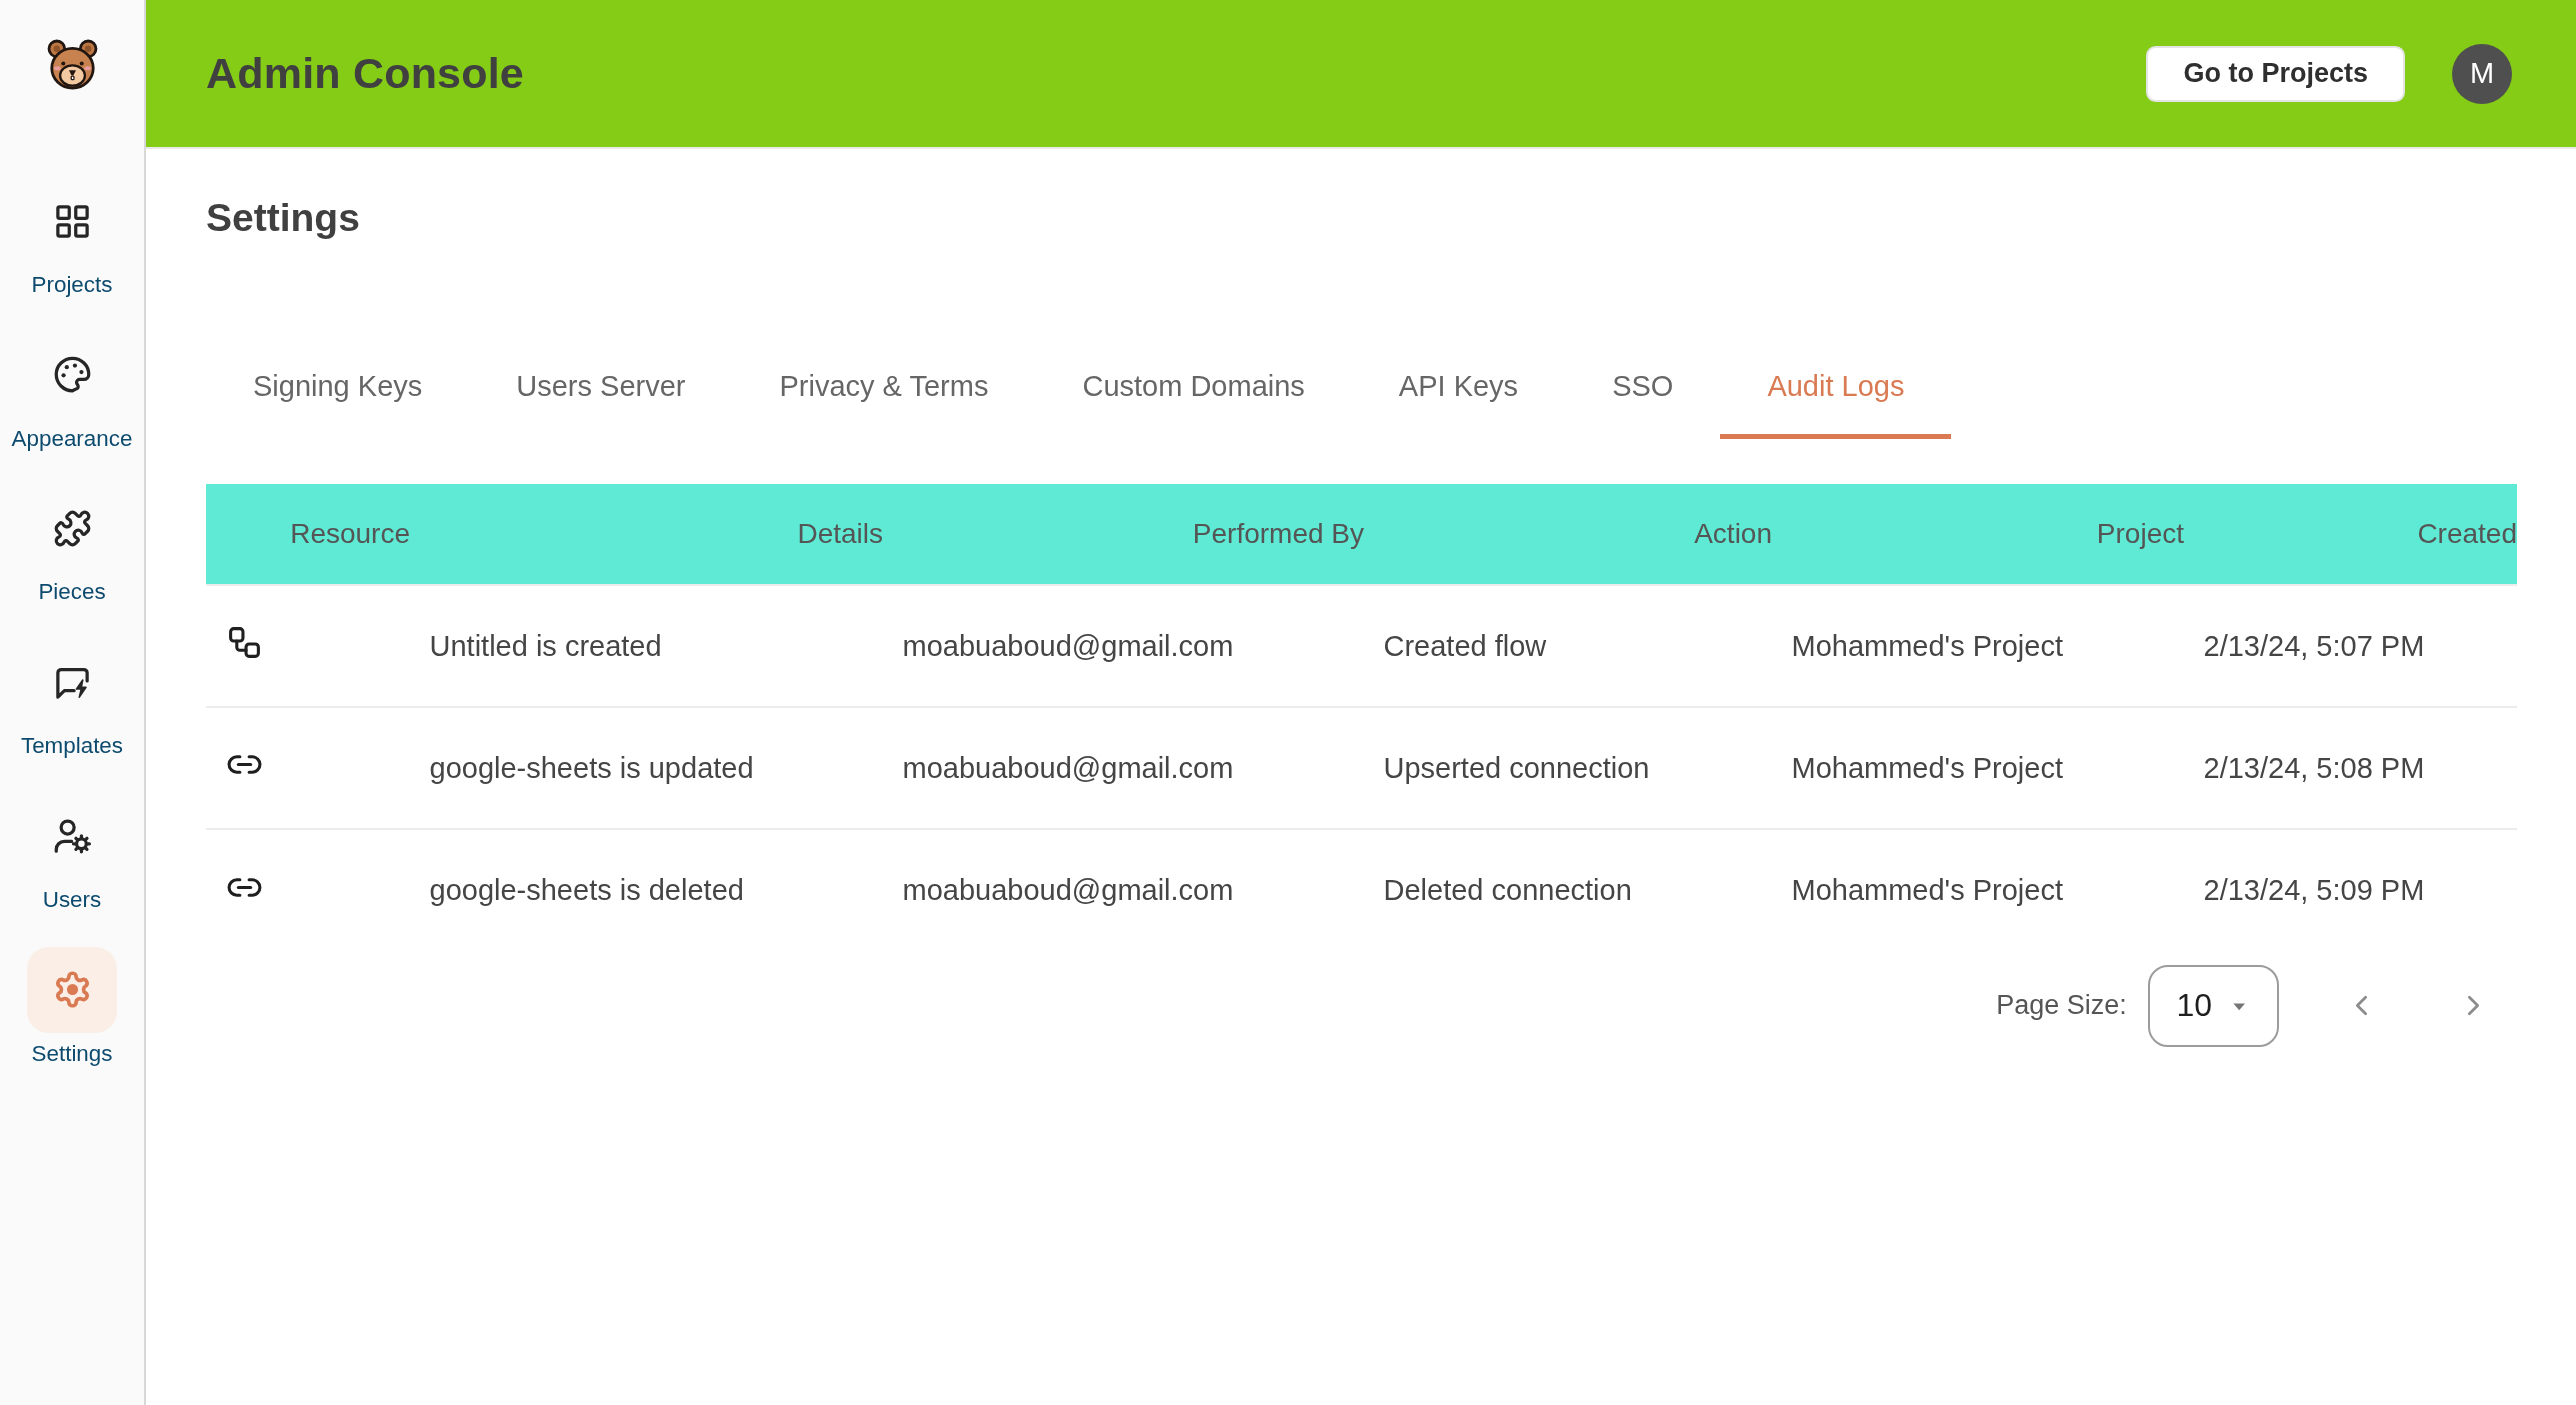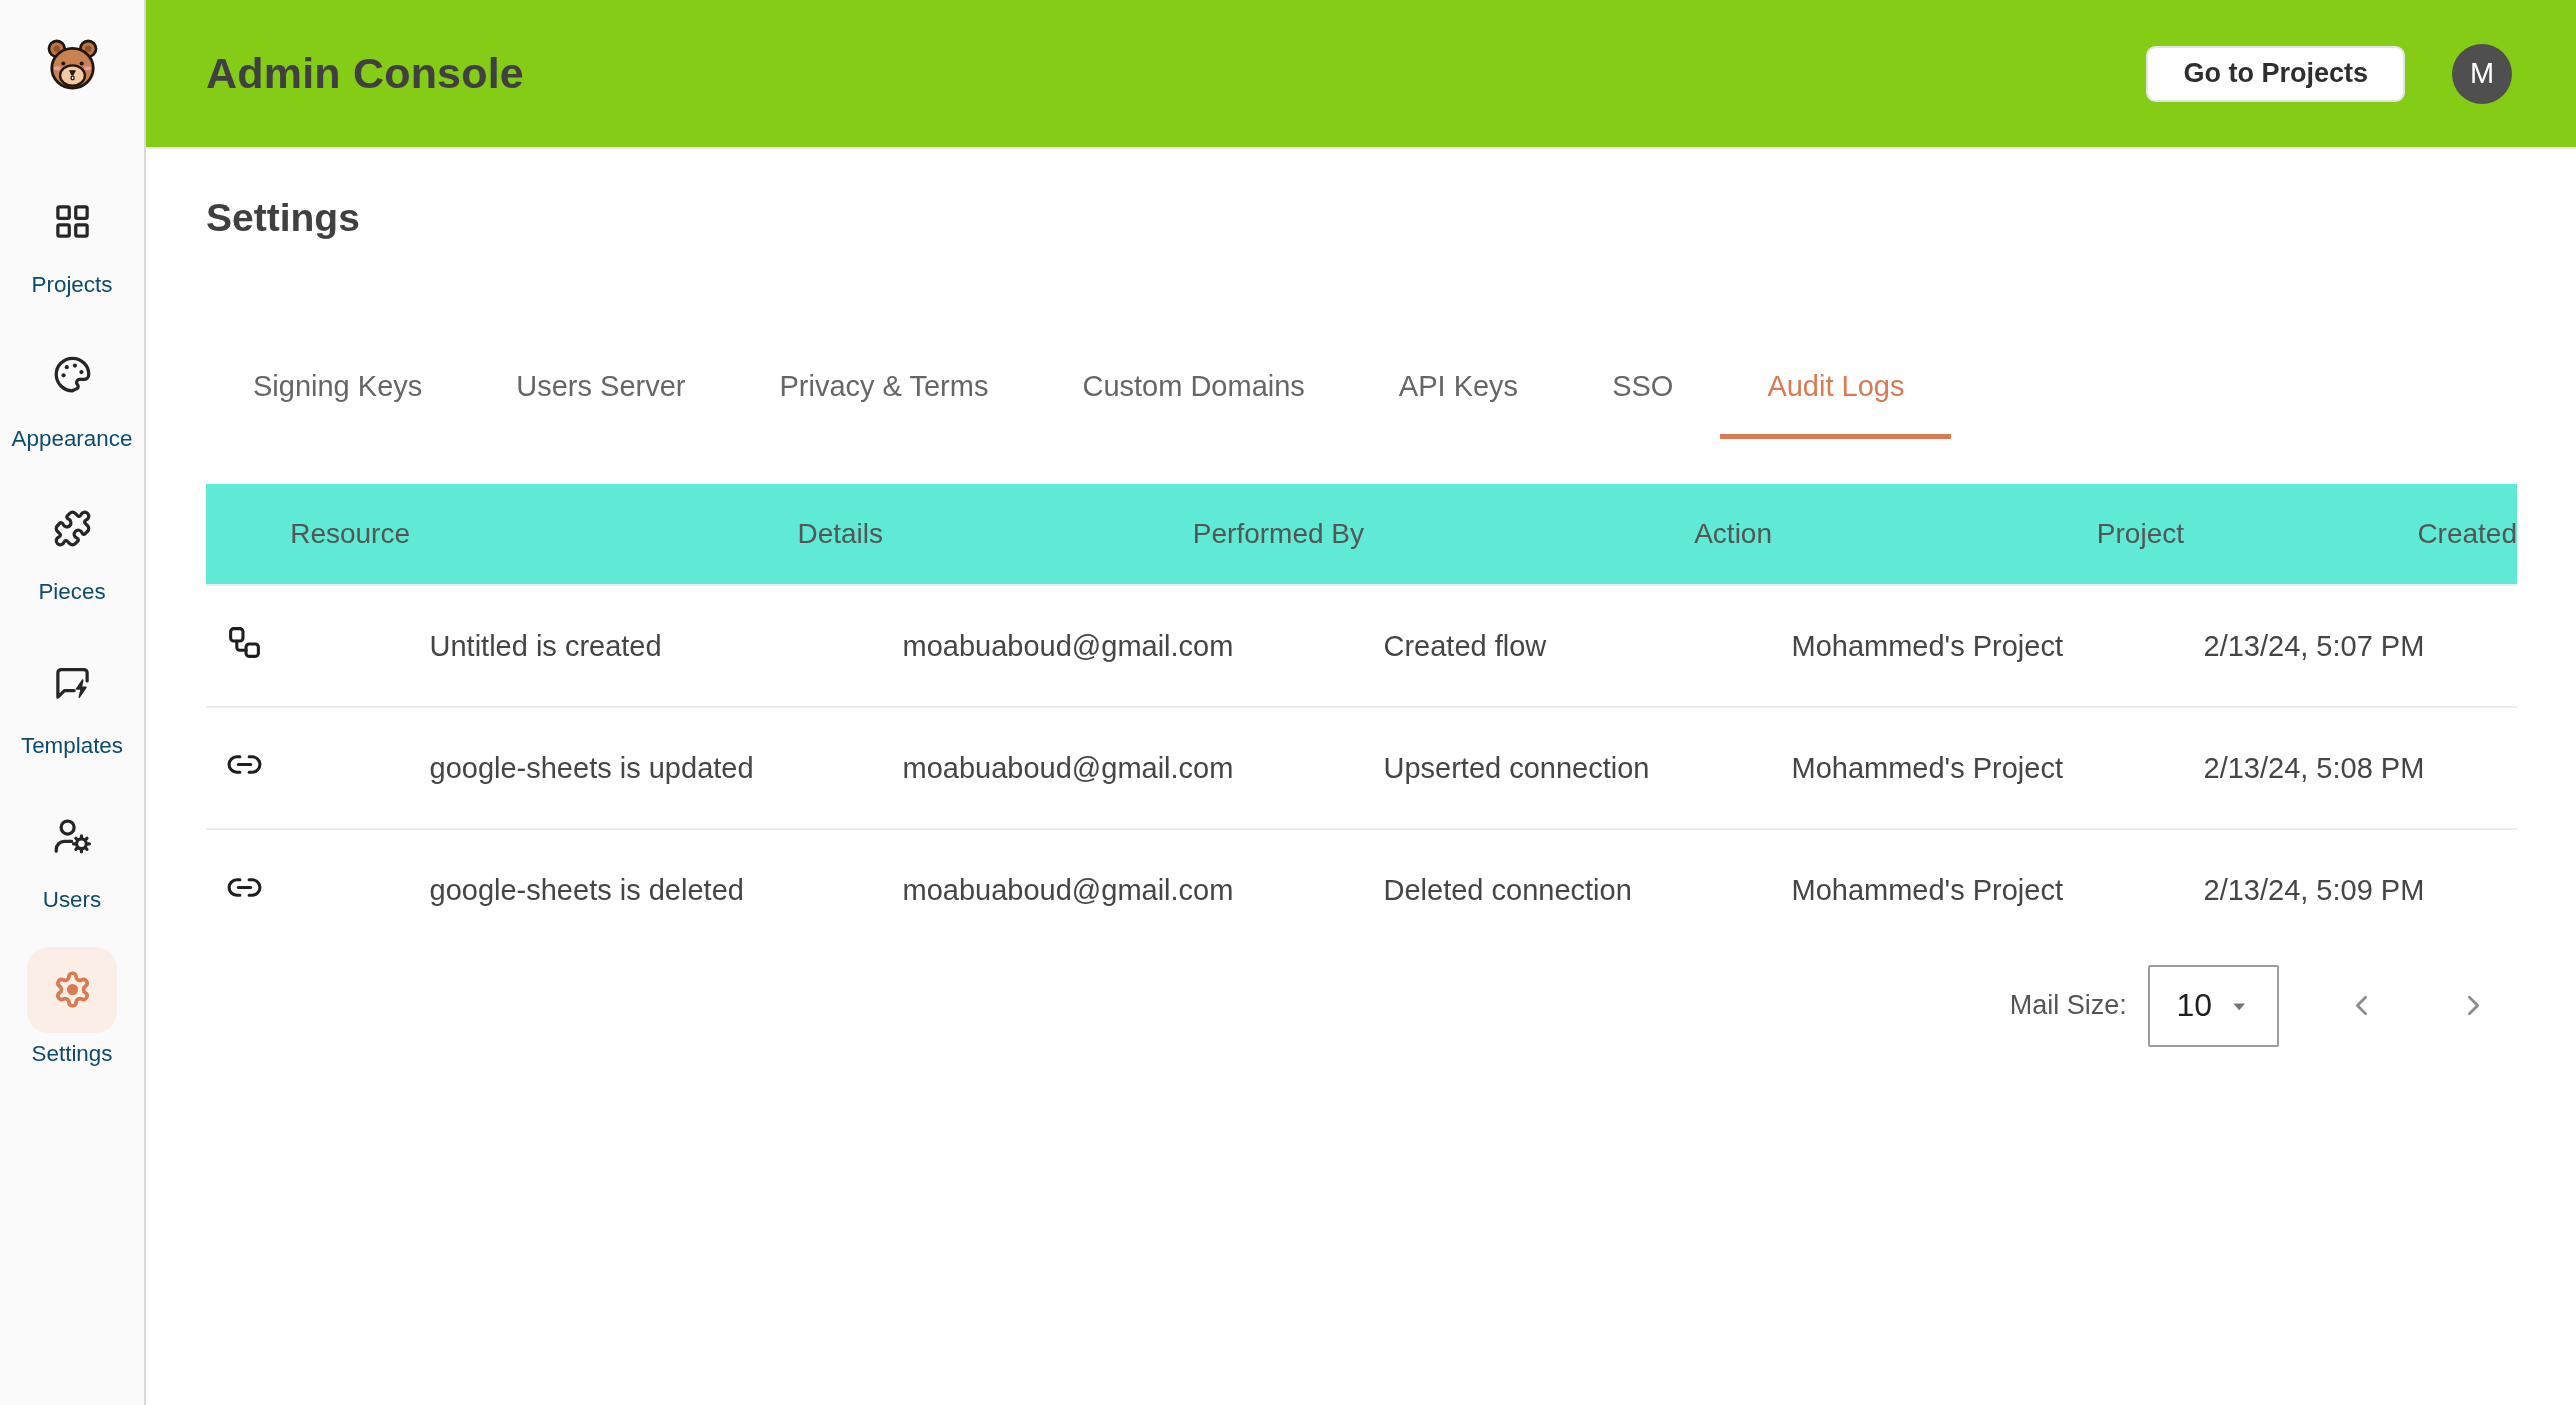--- a/index.html
+++ b/index.html
@@ -76,21 +76,21 @@
     white-space:nowrap; overflow:hidden; text-overflow:ellipsis;
   }
   .resource-icon { display:inline-flex; color:#1F1F1F; }
   .resource-icon svg { width:37px; height:37px; }
 
   
   .pagination { margin-top:13.7px; display:flex; align-items:center; justify-content:flex-end; padding-right:13.7px; }
   .page-size-label { font-size:27px; color:#555555; }
   .page-size-select {
     margin-left:21.5px; width:131px; height:82px; background:#fff;
-    border:2px solid #9C9C9C; border-radius:2px; cursor:pointer;
+    border:2px solid #9C9C9C; border-radius:20px; cursor:pointer;
     display:flex; align-items:center; justify-content:center; gap:14.6px;
   }
   .page-size-value { font-size:32px; color:#1F1F1F; }
   .caret { color:#757575; }
   .caret svg { width:24.4px; height:24.4px; }
   .pg-btn {
     width:59px; height:59px; margin-left:53px; border:none; background:none;
     display:flex; align-items:center; justify-content:center;
     color:#8C8C8C; cursor:pointer; padding:0;
   }
@@ -271,21 +271,21 @@
             <td>google-sheets is deleted</td>
             <td>moabuaboud@gmail.com</td>
             <td>Deleted connection</td>
             <td>Mohammed's Project</td>
             <td>2/13/24, 5:09 PM</td>
           </tr>
         </tbody>
     </table>
 
     <div class="pagination">
-      <span class="page-size-label">Mail Size:</span>
+      <span class="page-size-label">Page Size:</span>
       <div class="page-size-select">
         <span class="page-size-value">10</span>
         <span class="caret">
             <svg viewBox="0 0 24 24" fill="currentColor" stroke="none">
               <path d="M6.3 9.3h11.4L12 16z"></path>
             </svg>
           </span>
       </div>
       <button class="pg-btn">
         <span>

